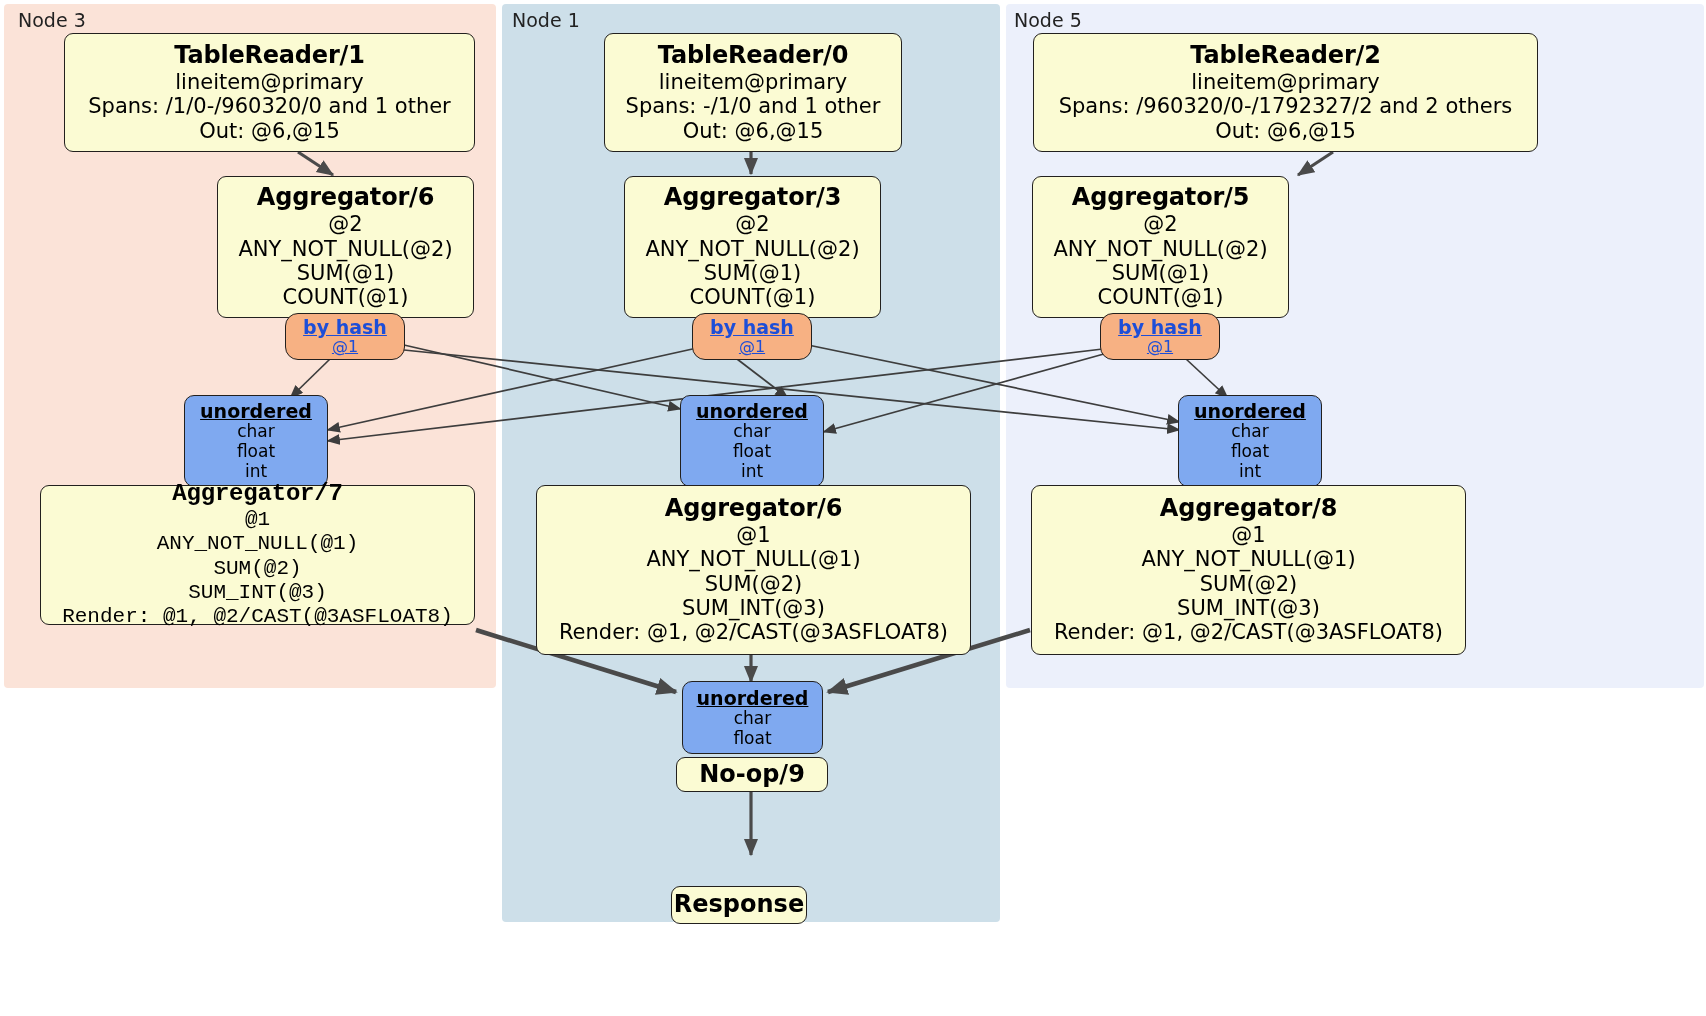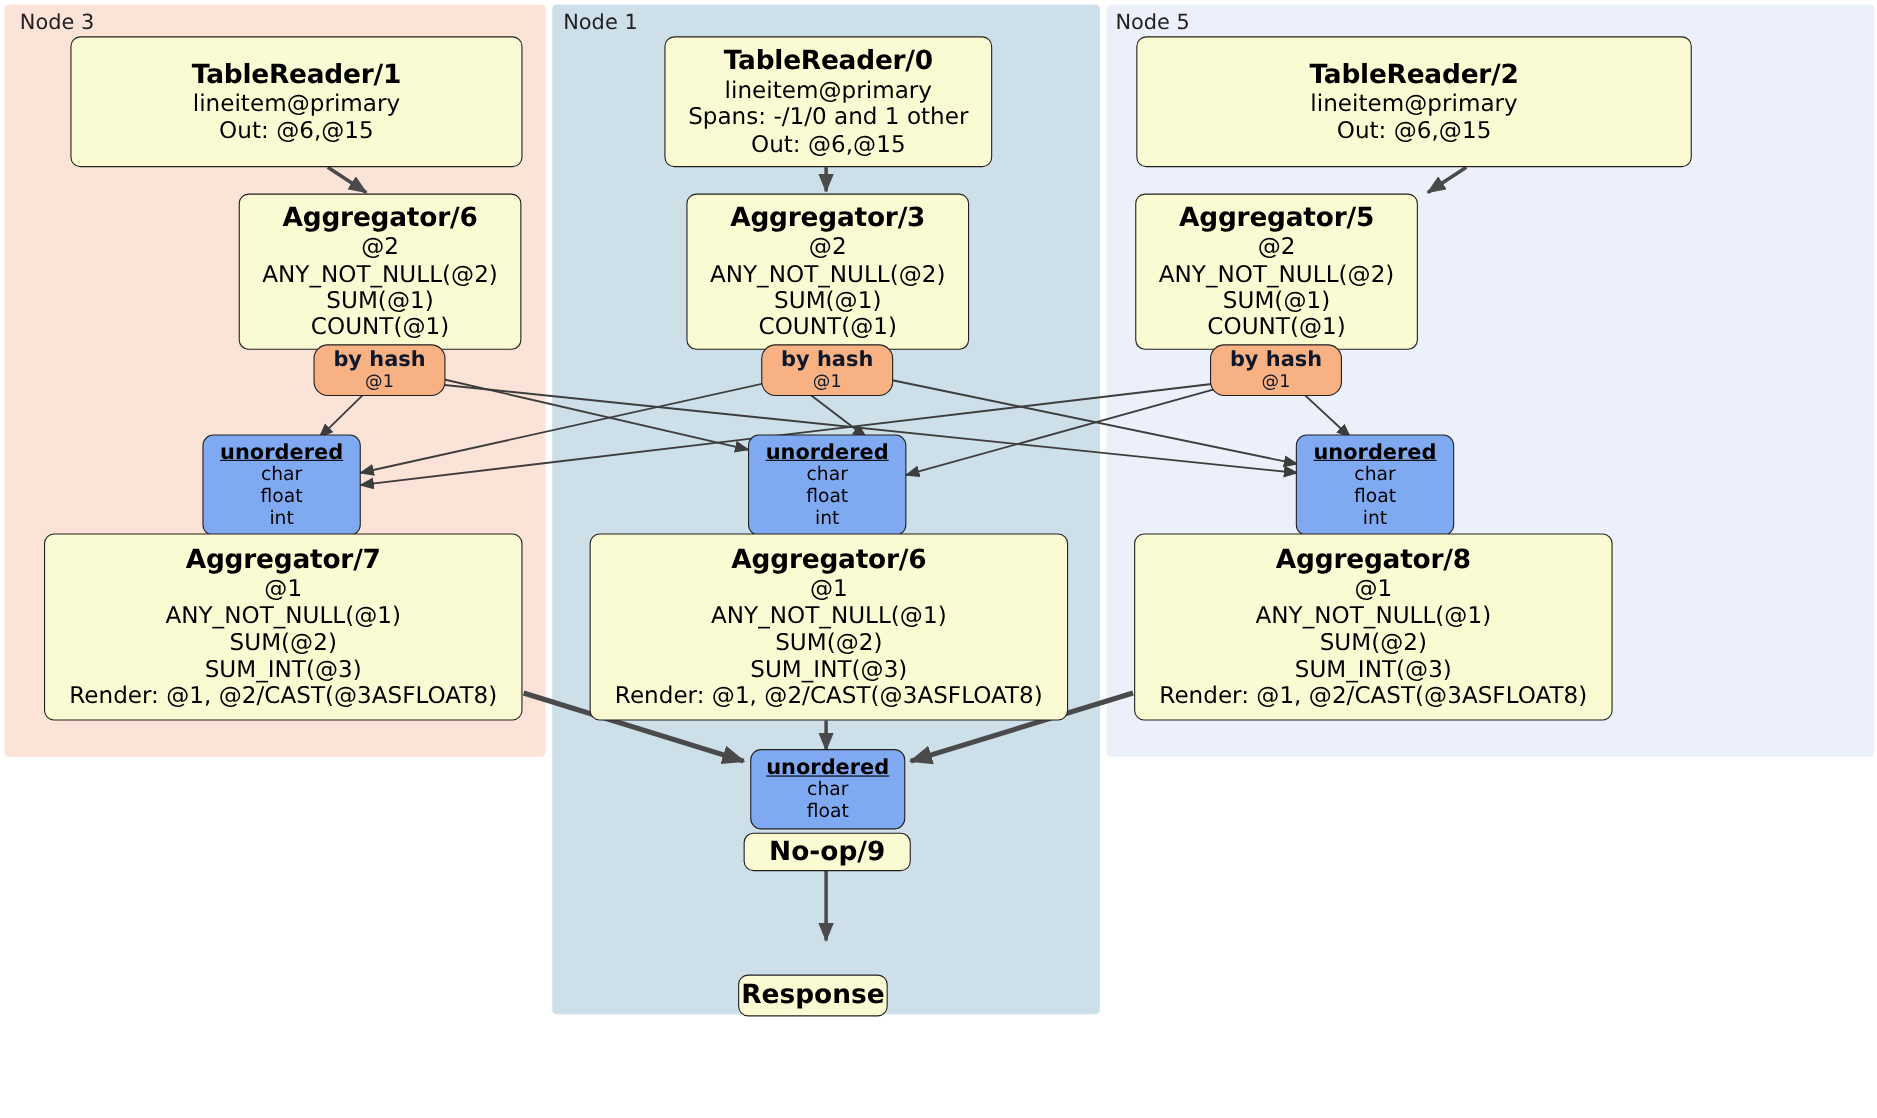--- a/index.html
+++ b/index.html
@@ -41,22 +41,23 @@
     justify-content: center;
     text-align: center;
     line-height: 1.16;
   }
   .box-proc {
     background: #fbfbd3;
     color: #000000;
   }
   .box-router {
     background: #f7b183;
-    color: #0f172a;
+    color: #1d4ed8;
     border-radius: 13px;
+    text-decoration: underline;
   }
   .box-sync {
     background: #7fa9f0;
     color: #000000;
     border-radius: 10px;
   }
   .box-title {
     font-weight: bold;
     font-size: 24px;
     letter-spacing: -0.2px;
@@ -160,33 +161,35 @@
     <path class="edge-thick" marker-end="url(#arrowThick)" d="M476,630 L676,692"></path>
     <path class="edge-med" marker-end="url(#arrowMed)" d="M751,655 L751,682"></path>
     <path class="edge-thick" marker-end="url(#arrowThick)" d="M1030,630 L828,692"></path>
 
     <path class="edge-med" marker-end="url(#arrowMed)" d="M751,790 L751,855"></path>
   </svg>
 
   <div class="box box-proc" style="left:64px; top:33px; width:411px; height:119px;">
     <div class="box-title">TableReader/1</div>
     <div class="box-line">lineitem@primary</div>
+    <div class="box-line">Spans: /1/0-/960320/0 and 1 other</div>
     <div class="box-line">Out: @6,@15</div>
   </div>
 
   <div class="box box-proc" style="left:604px; top:33px; width:298px; height:119px;">
     <div class="box-title">TableReader/0</div>
     <div class="box-line">lineitem@primary</div>
     <div class="box-line">Spans: -/1/0 and 1 other</div>
     <div class="box-line">Out: @6,@15</div>
   </div>
 
   <div class="box box-proc" style="left:1033px; top:33px; width:505px; height:119px;">
     <div class="box-title">TableReader/2</div>
     <div class="box-line">lineitem@primary</div>
+    <div class="box-line">Spans: /960320/0-/1792327/2 and 2 others</div>
     <div class="box-line">Out: @6,@15</div>
   </div>
 
   <div class="box box-proc" style="left:217px; top:176px; width:257px; height:142px;">
     <div class="box-title">Aggregator/6</div>
     <div class="box-line">@2</div>
     <div class="box-line">ANY_NOT_NULL(@2)</div>
     <div class="box-line">SUM(@1)</div>
     <div class="box-line">COUNT(@1)</div>
   </div>
@@ -236,21 +239,21 @@
     <div class="sync-line">int</div>
   </div>
 
   <div class="box box-sync" style="left:1178px; top:395px; width:144px; height:92px;">
     <div class="sync-title">unordered</div>
     <div class="sync-line">char</div>
     <div class="sync-line">float</div>
     <div class="sync-line">int</div>
   </div>
 
-  <div class="box box-proc" style="left:40px; top:485px; width:435px; height:170px;">
+  <div class="box box-proc" style="left:40px; top:485px; width:435px; height:140px;font-family:Liberation Mono, monospace;">
     <div class="box-title">Aggregator/7</div>
     <div class="box-line">@1</div>
     <div class="box-line">ANY_NOT_NULL(@1)</div>
     <div class="box-line">SUM(@2)</div>
     <div class="box-line">SUM_INT(@3)</div>
     <div class="box-line">Render: @1, @2/CAST(@3ASFLOAT8)</div>
   </div>
 
   <div class="box box-proc" style="left:536px; top:485px; width:435px; height:170px;">
     <div class="box-title">Aggregator/6</div>

